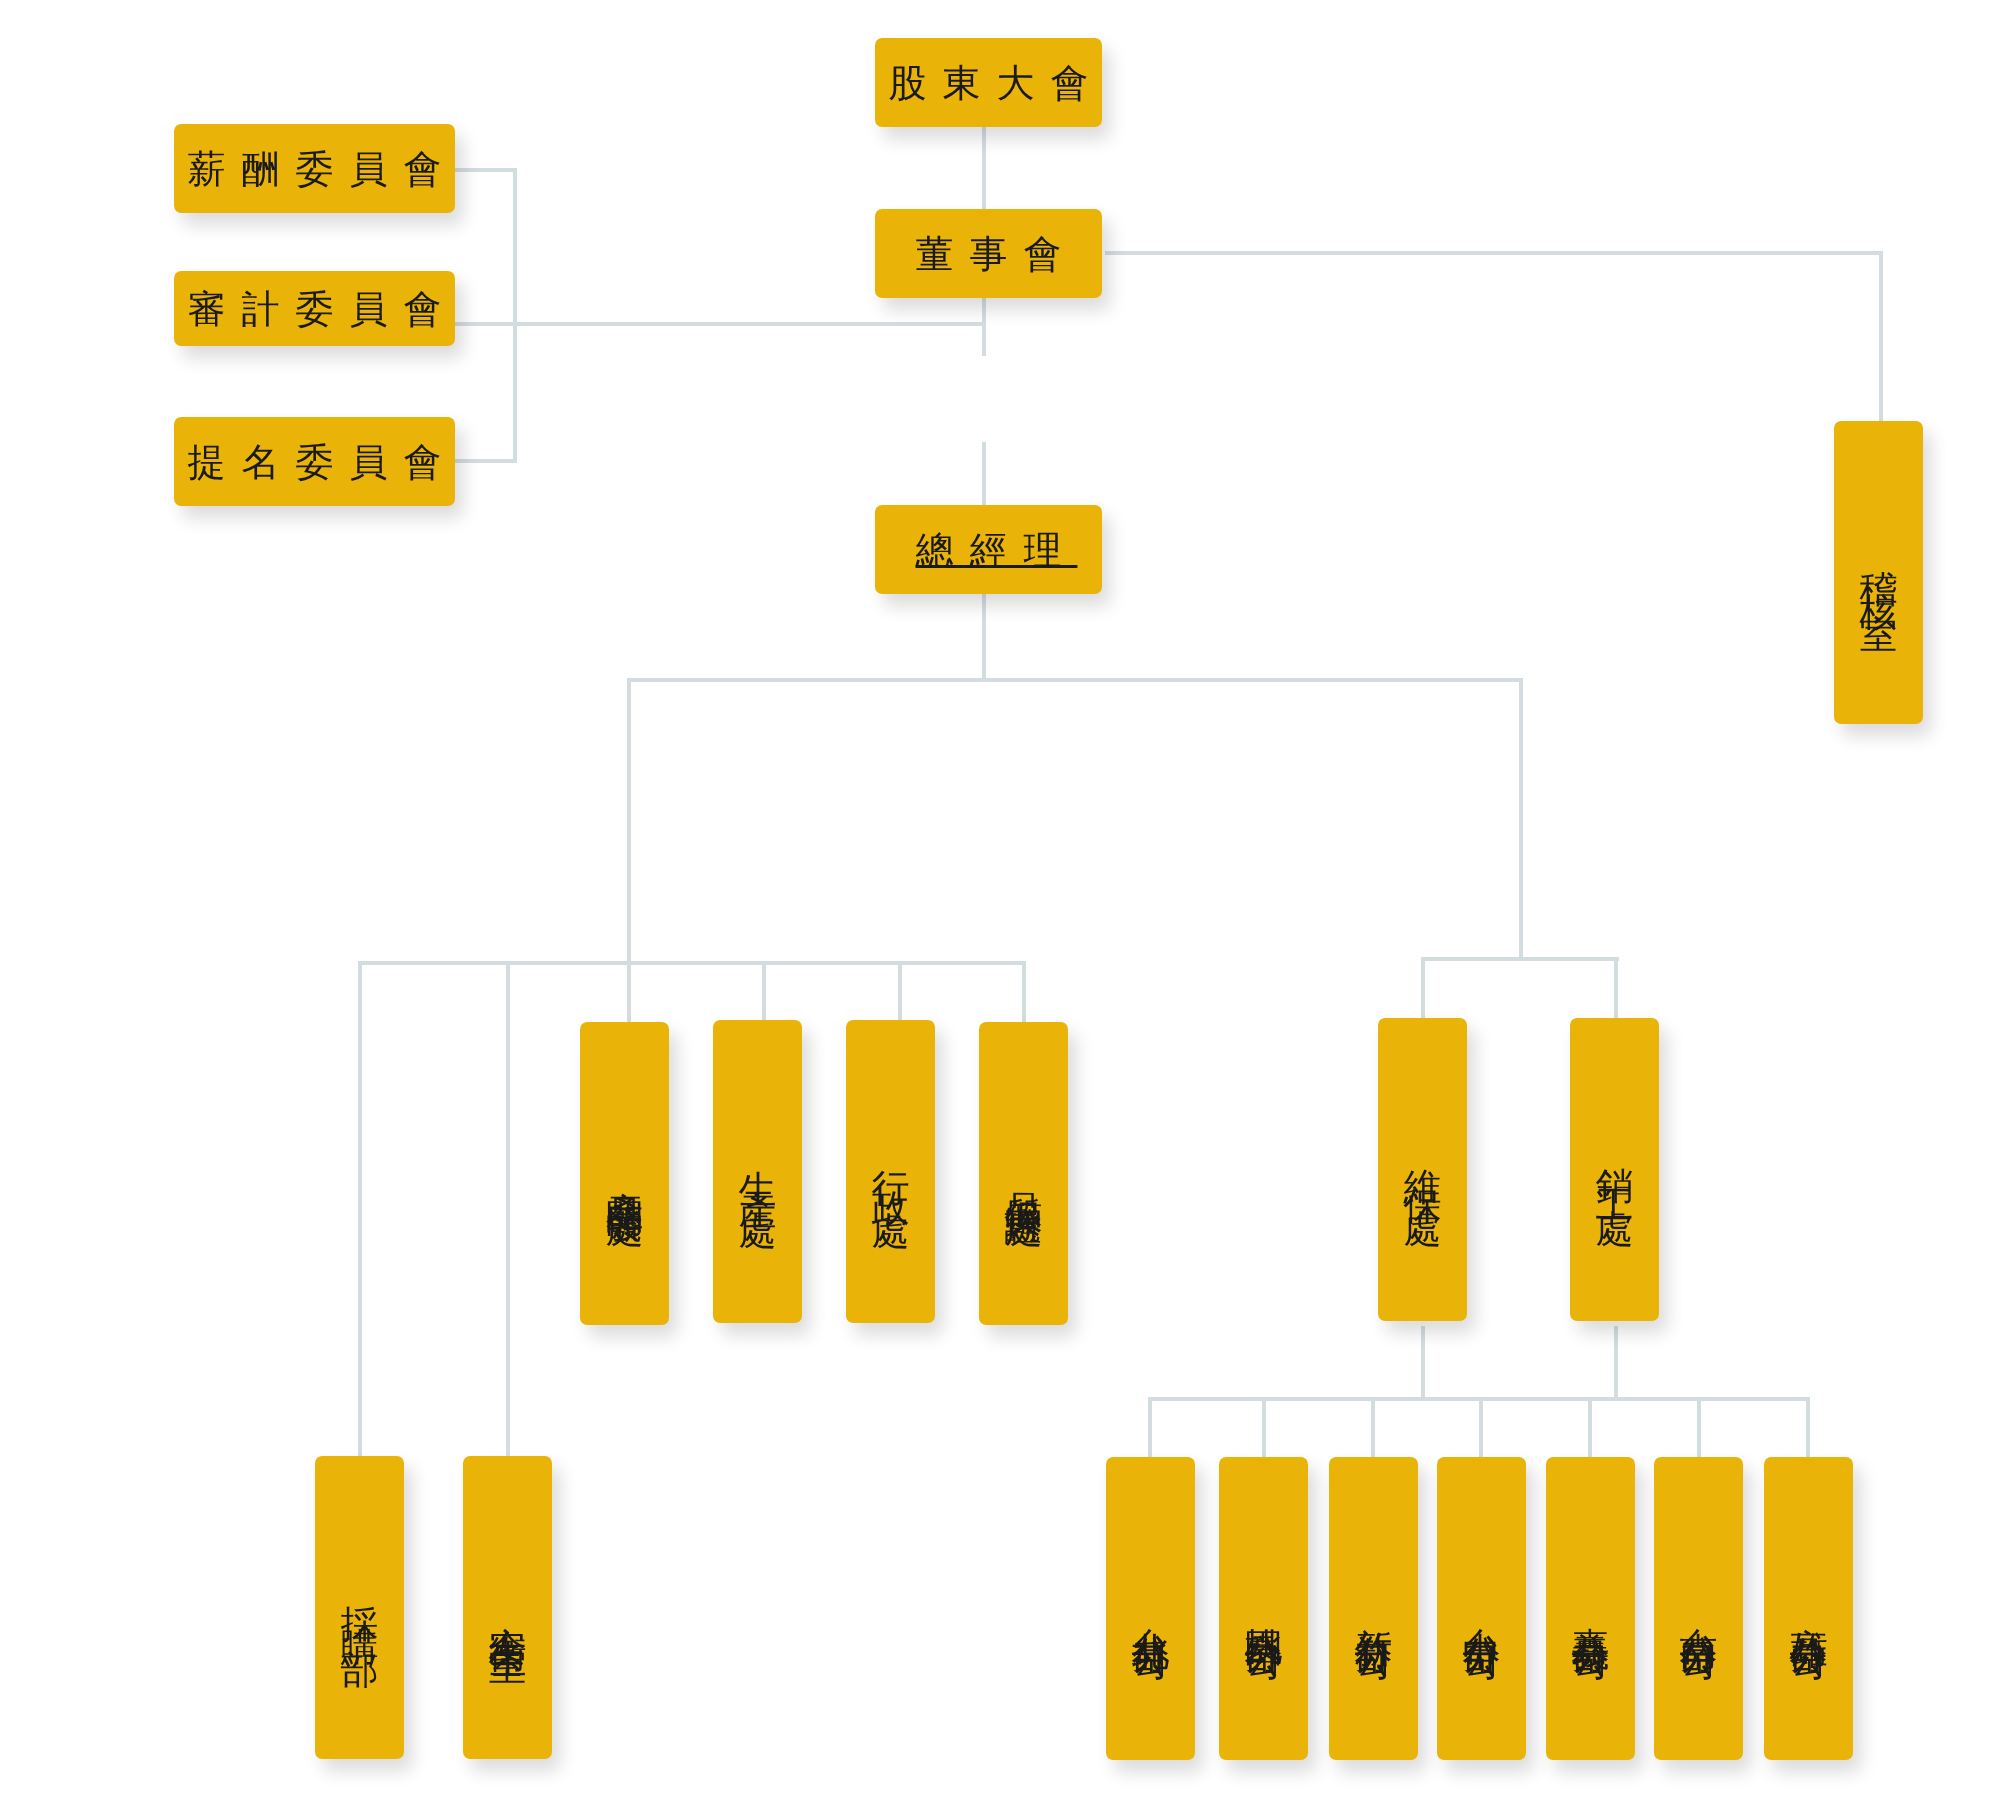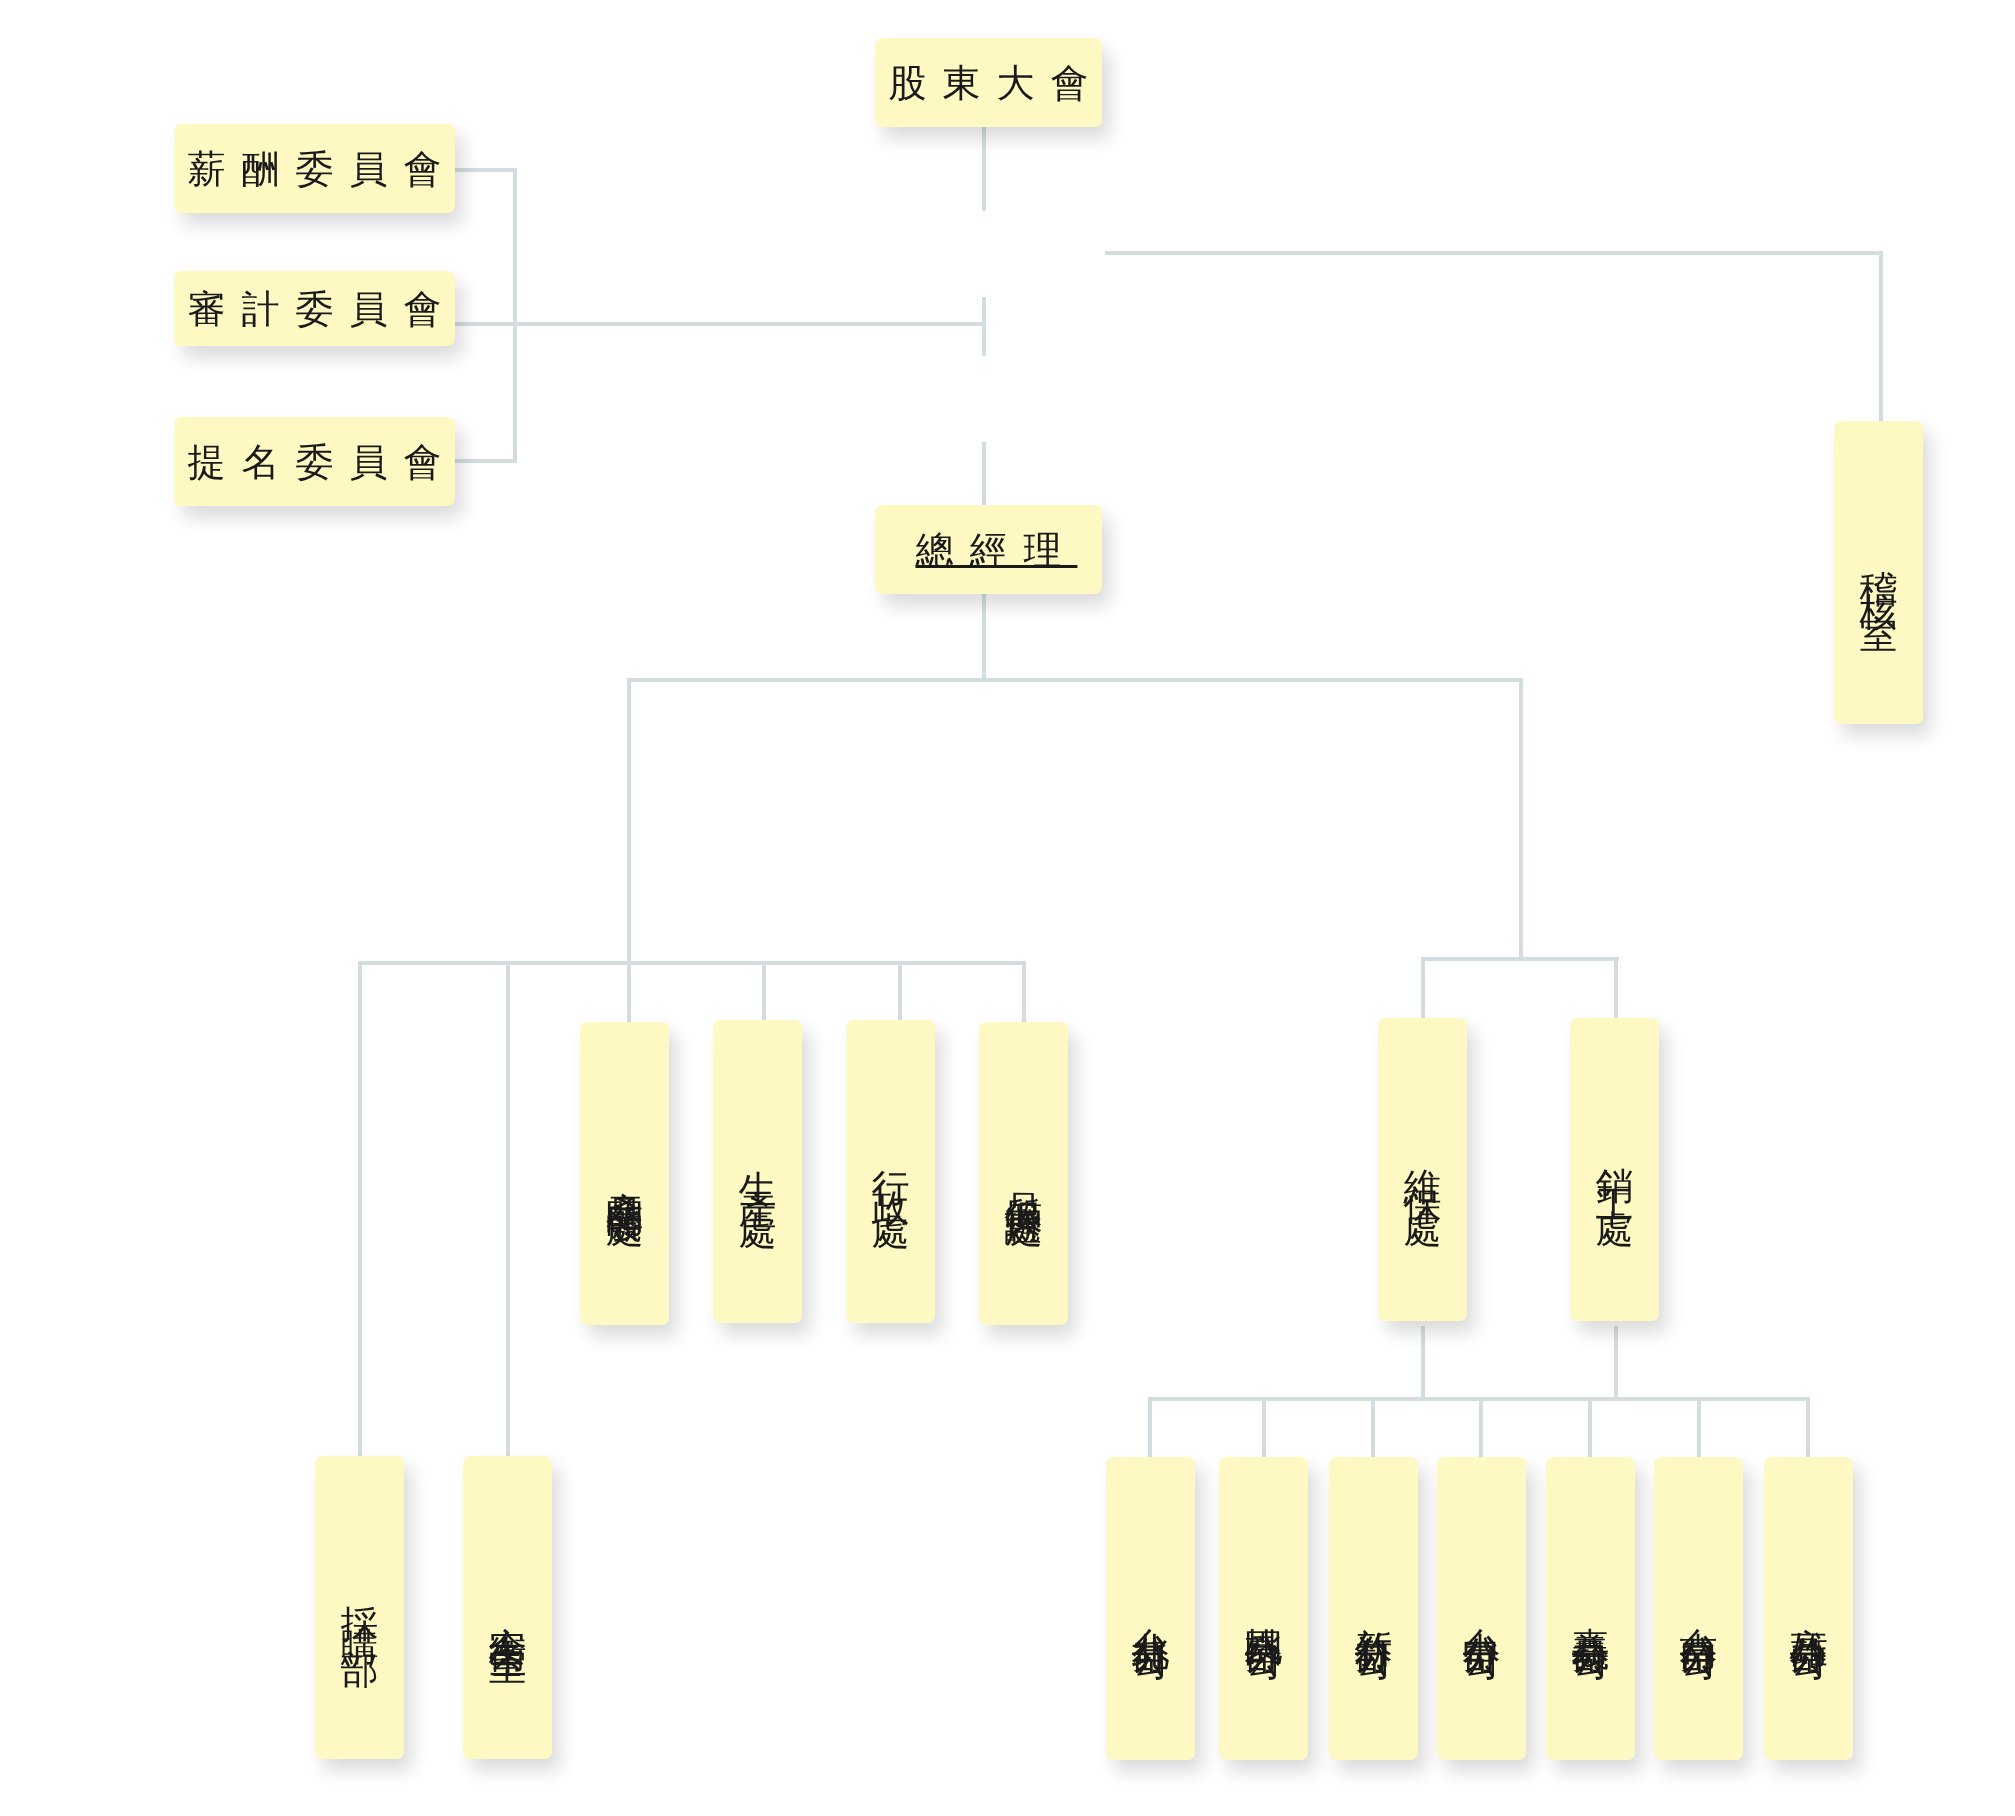--- a/index.html
+++ b/index.html
@@ -1,20 +1,20 @@
 <!DOCTYPE html>
 <html style="font-size:12.8px"><head>
 <meta charset="utf-8">
 <style>
   html, body { margin: 0; padding: 0; background: #ffffff; }
   body { width: 2016px; height: 1816px; position: relative; overflow: hidden;
          font-family: "DejaVu Sans", "Liberation Sans", sans-serif; }
   #chart { position: absolute; left: 0; top: 0; width: 2016px; height: 1816px; }
   .line { position: absolute; background: #d3dde0; }
-  .box { position: absolute; background: #fef9c3; border-radius: 7.2px;
+  .box { position: absolute; background: #eab308; border-radius: 7.2px;
          box-shadow: 8px 11.2px 17.6px rgba(0,0,0,0.14);
          display: flex; align-items: center; justify-content: center;
          color: #1a1a1a; cursor: pointer; box-sizing: border-box; }
   .box .label { font-size: 38px; line-height: 1; white-space: nowrap; }
   .box.h .label { letter-spacing: 0.42em; margin-right: -0.42em; }
   .box.v .label { writing-mode: vertical-rl; text-orientation: upright; letter-spacing: 0.12em; }
   .box.v.sparse .label { letter-spacing: 0.55em; }
 </style>
 </head>
 <body>
@@ -56,20 +56,23 @@
   <div class="line" style="left: 1148px; top: 1397px; width: 4px; height: 62px;"></div>
   <div class="line" style="left: 1262px; top: 1397px; width: 4px; height: 62px;"></div>
   <div class="line" style="left: 1371px; top: 1397px; width: 4px; height: 62px;"></div>
   <div class="line" style="left: 1479px; top: 1397px; width: 4px; height: 62px;"></div>
   <div class="line" style="left: 1588px; top: 1397px; width: 4px; height: 62px;"></div>
   <div class="line" style="left: 1697px; top: 1397px; width: 4px; height: 62px;"></div>
   <div class="line" style="left: 1806px; top: 1397px; width: 4px; height: 62px;"></div>
 
   <div class="box h" style="left:875px;top:38px;width:227px;height:89px;">
     <span class="label">股東大會</span>
+  </div>
+  <div class="box h" style="left:875px;top:209px;width:227px;height:89px;">
+    <span class="label">董事會</span>
   </div>
   <div class="box h" style="left:875px;top:505px;width:227px;height:89px;text-decoration:underline;">
     <span class="label">總經理</span>
   </div>
 
   <div class="box h" style="left:174px;top:124px;width:281px;height:89px;text-align:right;">
     <span class="label">薪酬委員會</span>
   </div>
   <div class="box h" style="left:174px;top:271px;width:281px;height:75px;">
     <span class="label">審計委員會</span>

